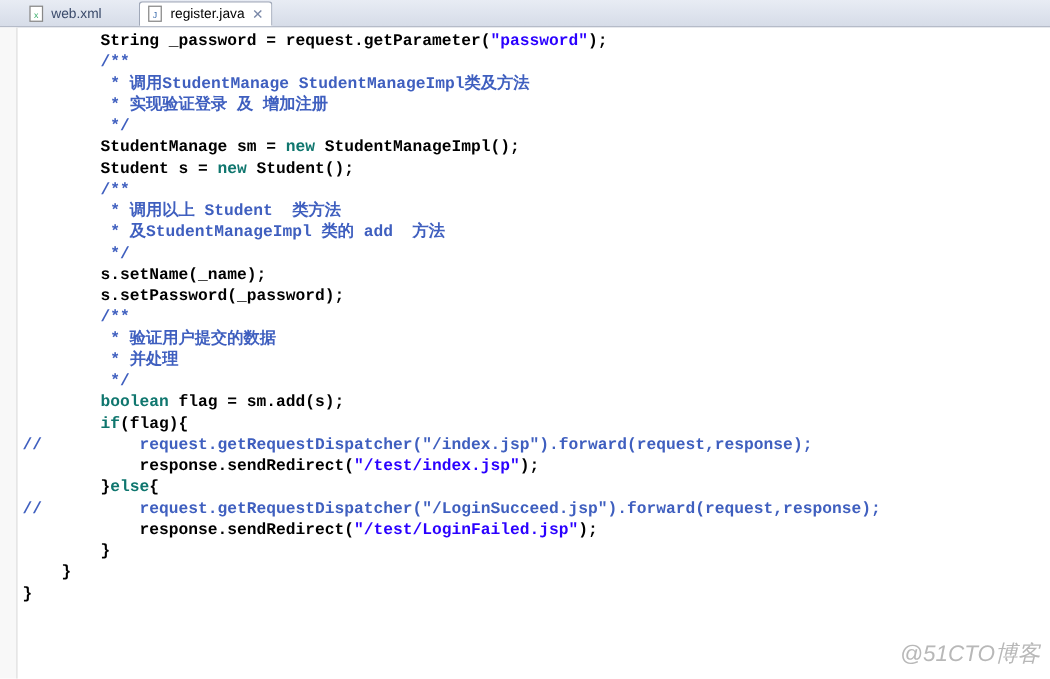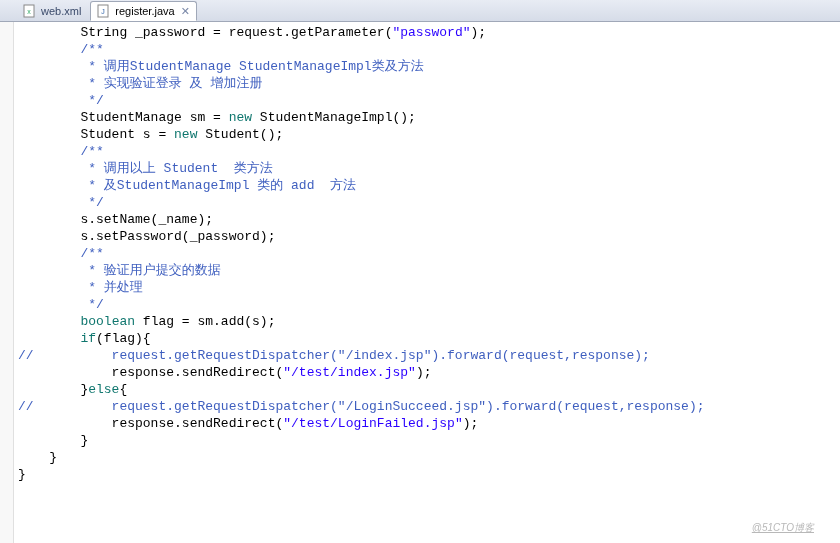--- a/index.html
+++ b/index.html
@@ -30,20 +30,21 @@
   color: #3a4a6a;
   gap: 4px;
   border: 1px solid transparent;
   border-radius: 3px 3px 0 0;
 }
 .tab.active {
   background: #fff;
   border: 1px solid #a0a8b8;
   border-bottom: 1px solid #fff;
   color: #000;
+  margin-left: 21px;
 }
 .file-icon {
   width: 14px;
   height: 14px;
   display: inline-block;
 }
 .file-icon svg { display: block; }
 .close-x { font-size: 11px; color: #7a88a8; margin-left: 2px; }
 .editor-area {
   display: flex;
@@ -53,38 +54,37 @@
 .marker-strip {
   width: 14px;
   background: #f8f8f8;
   border-right: 1px solid #e0e0e0;
 }
 .code-area {
   flex: 1;
   padding: 2px 0 0 4px;
   white-space: pre;
   line-height: 17px;
-  font-weight: normal;
+  font-weight: bold;
   position: relative;
 }
 .line { display: block; }
 .kw { color: #0f766e; }
 .str { color: #2a00ff; }
 .cmt { color: #3f5fbf; }
 .txt { color: #000; }
 .watermark {
   position: absolute;
   bottom: 8px;
-  right: 26px;
+  right: 8px;
   color: #b8b8b8;
   font-family: Arial, sans-serif;
-  font-size: 10px;
+  font-size: 18px;
   font-weight: normal;
   font-style: italic;
-  text-decoration: underline;
 }
 </style>
 </head>
 <body>
 
 <div class="tab-bar">
   <div class="tab">
     <span class="file-icon">
       <svg viewBox="0 0 14 14">
           <rect x="1" y="1" width="10" height="12" fill="#fff" stroke="#888"></rect>

